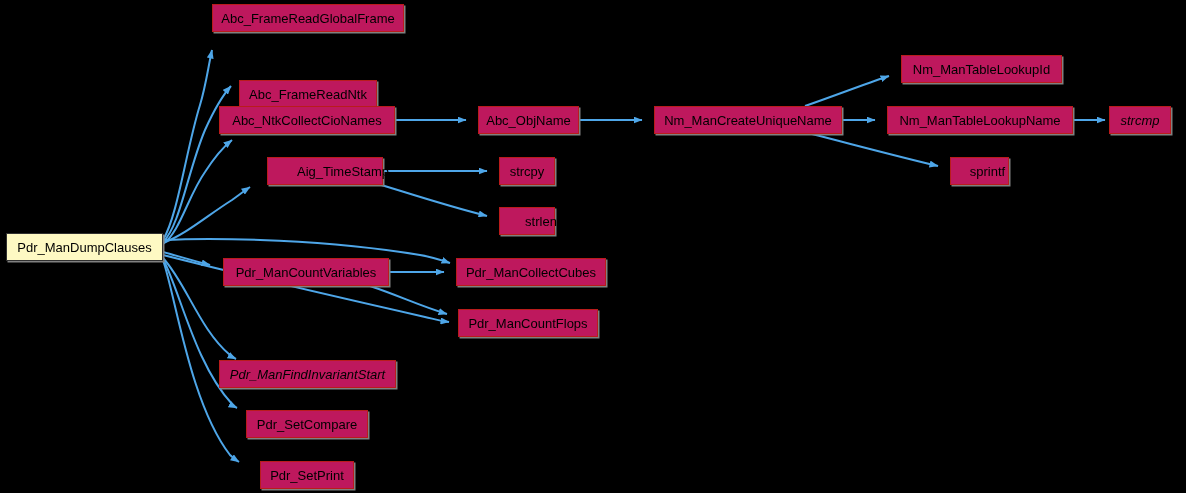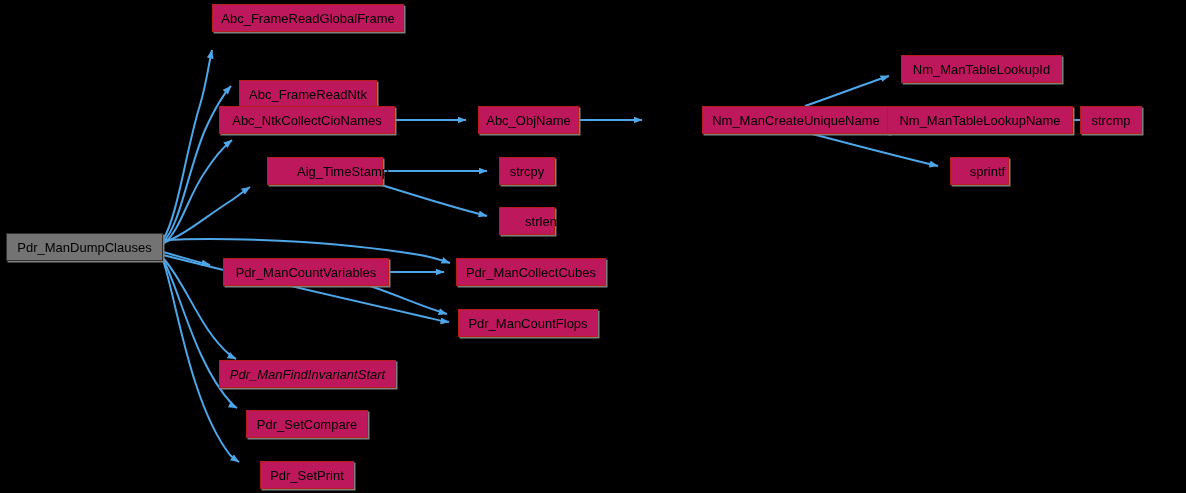--- a/index.html
+++ b/index.html
@@ -33,21 +33,21 @@
     align-items: center;
     justify-content: center;
     color: #000000;
     font-size: 13px;
     line-height: 1;
     white-space: nowrap;
     letter-spacing: 0px;
     cursor: pointer;
   }
   .node.highlight {
-    background: #737373;
+    background: #fef9c3;
     border: 1px solid #303030;
   }
   .node-label {
     display: block;
     padding: 0 7px;
   }
 </style>
 </head>
 <body>
 
@@ -101,33 +101,33 @@
       </div>
       <div class="node" style="left: 478px; top: 106px; width: 101px; height: 28px;">
         <span class="node-label">Abc_ObjName</span>
       </div>
       <div class="node" style="left: 499px; top: 157px; width: 56px; height: 28px;">
         <span class="node-label">strcpy</span>
       </div>
       <div class="node" style="left: 499px; top: 207px; width: 56px; height: 28px; padding-left: 28px;">
         <span class="node-label">strlen</span>
       </div>
-      <div class="node" style="left: 654px; top: 106px; width: 188px; height: 28px; margin-left: 48px;">
+      <div class="node" style="left: 654px; top: 106px; width: 188px; height: 28px;">
         <span class="node-label">Nm_ManCreateUniqueName</span>
       </div>
       <div class="node" style="left: 901px; top: 55px; width: 161px; height: 28px;">
         <span class="node-label">Nm_ManTableLookupId</span>
       </div>
       <div class="node" style="left: 887px; top: 106px; width: 186px; height: 28px;">
         <span class="node-label">Nm_ManTableLookupName</span>
       </div>
       <div class="node" style="left: 950px; top: 157px; width: 59px; height: 28px; padding-left: 16px;">
         <span class="node-label">sprintf</span>
       </div>
-      <div class="node" style="left: 1080px; top: 106px; width: 62px; height: 28px;">
+      <div class="node" style="left: 1109px; top: 106px; width: 62px; height: 28px; font-style: italic;">
         <span class="node-label">strcmp</span>
       </div>
       <div class="node" style="left: 223px; top: 258px; width: 166px; height: 28px;">
         <span class="node-label">Pdr_ManCountVariables</span>
       </div>
       <div class="node" style="left: 456px; top: 258px; width: 150px; height: 28px;">
         <span class="node-label">Pdr_ManCollectCubes</span>
       </div>
       <div class="node" style="left: 458px; top: 309px; width: 140px; height: 28px; align-items: center;">
         <span class="node-label">Pdr_ManCountFlops</span>

